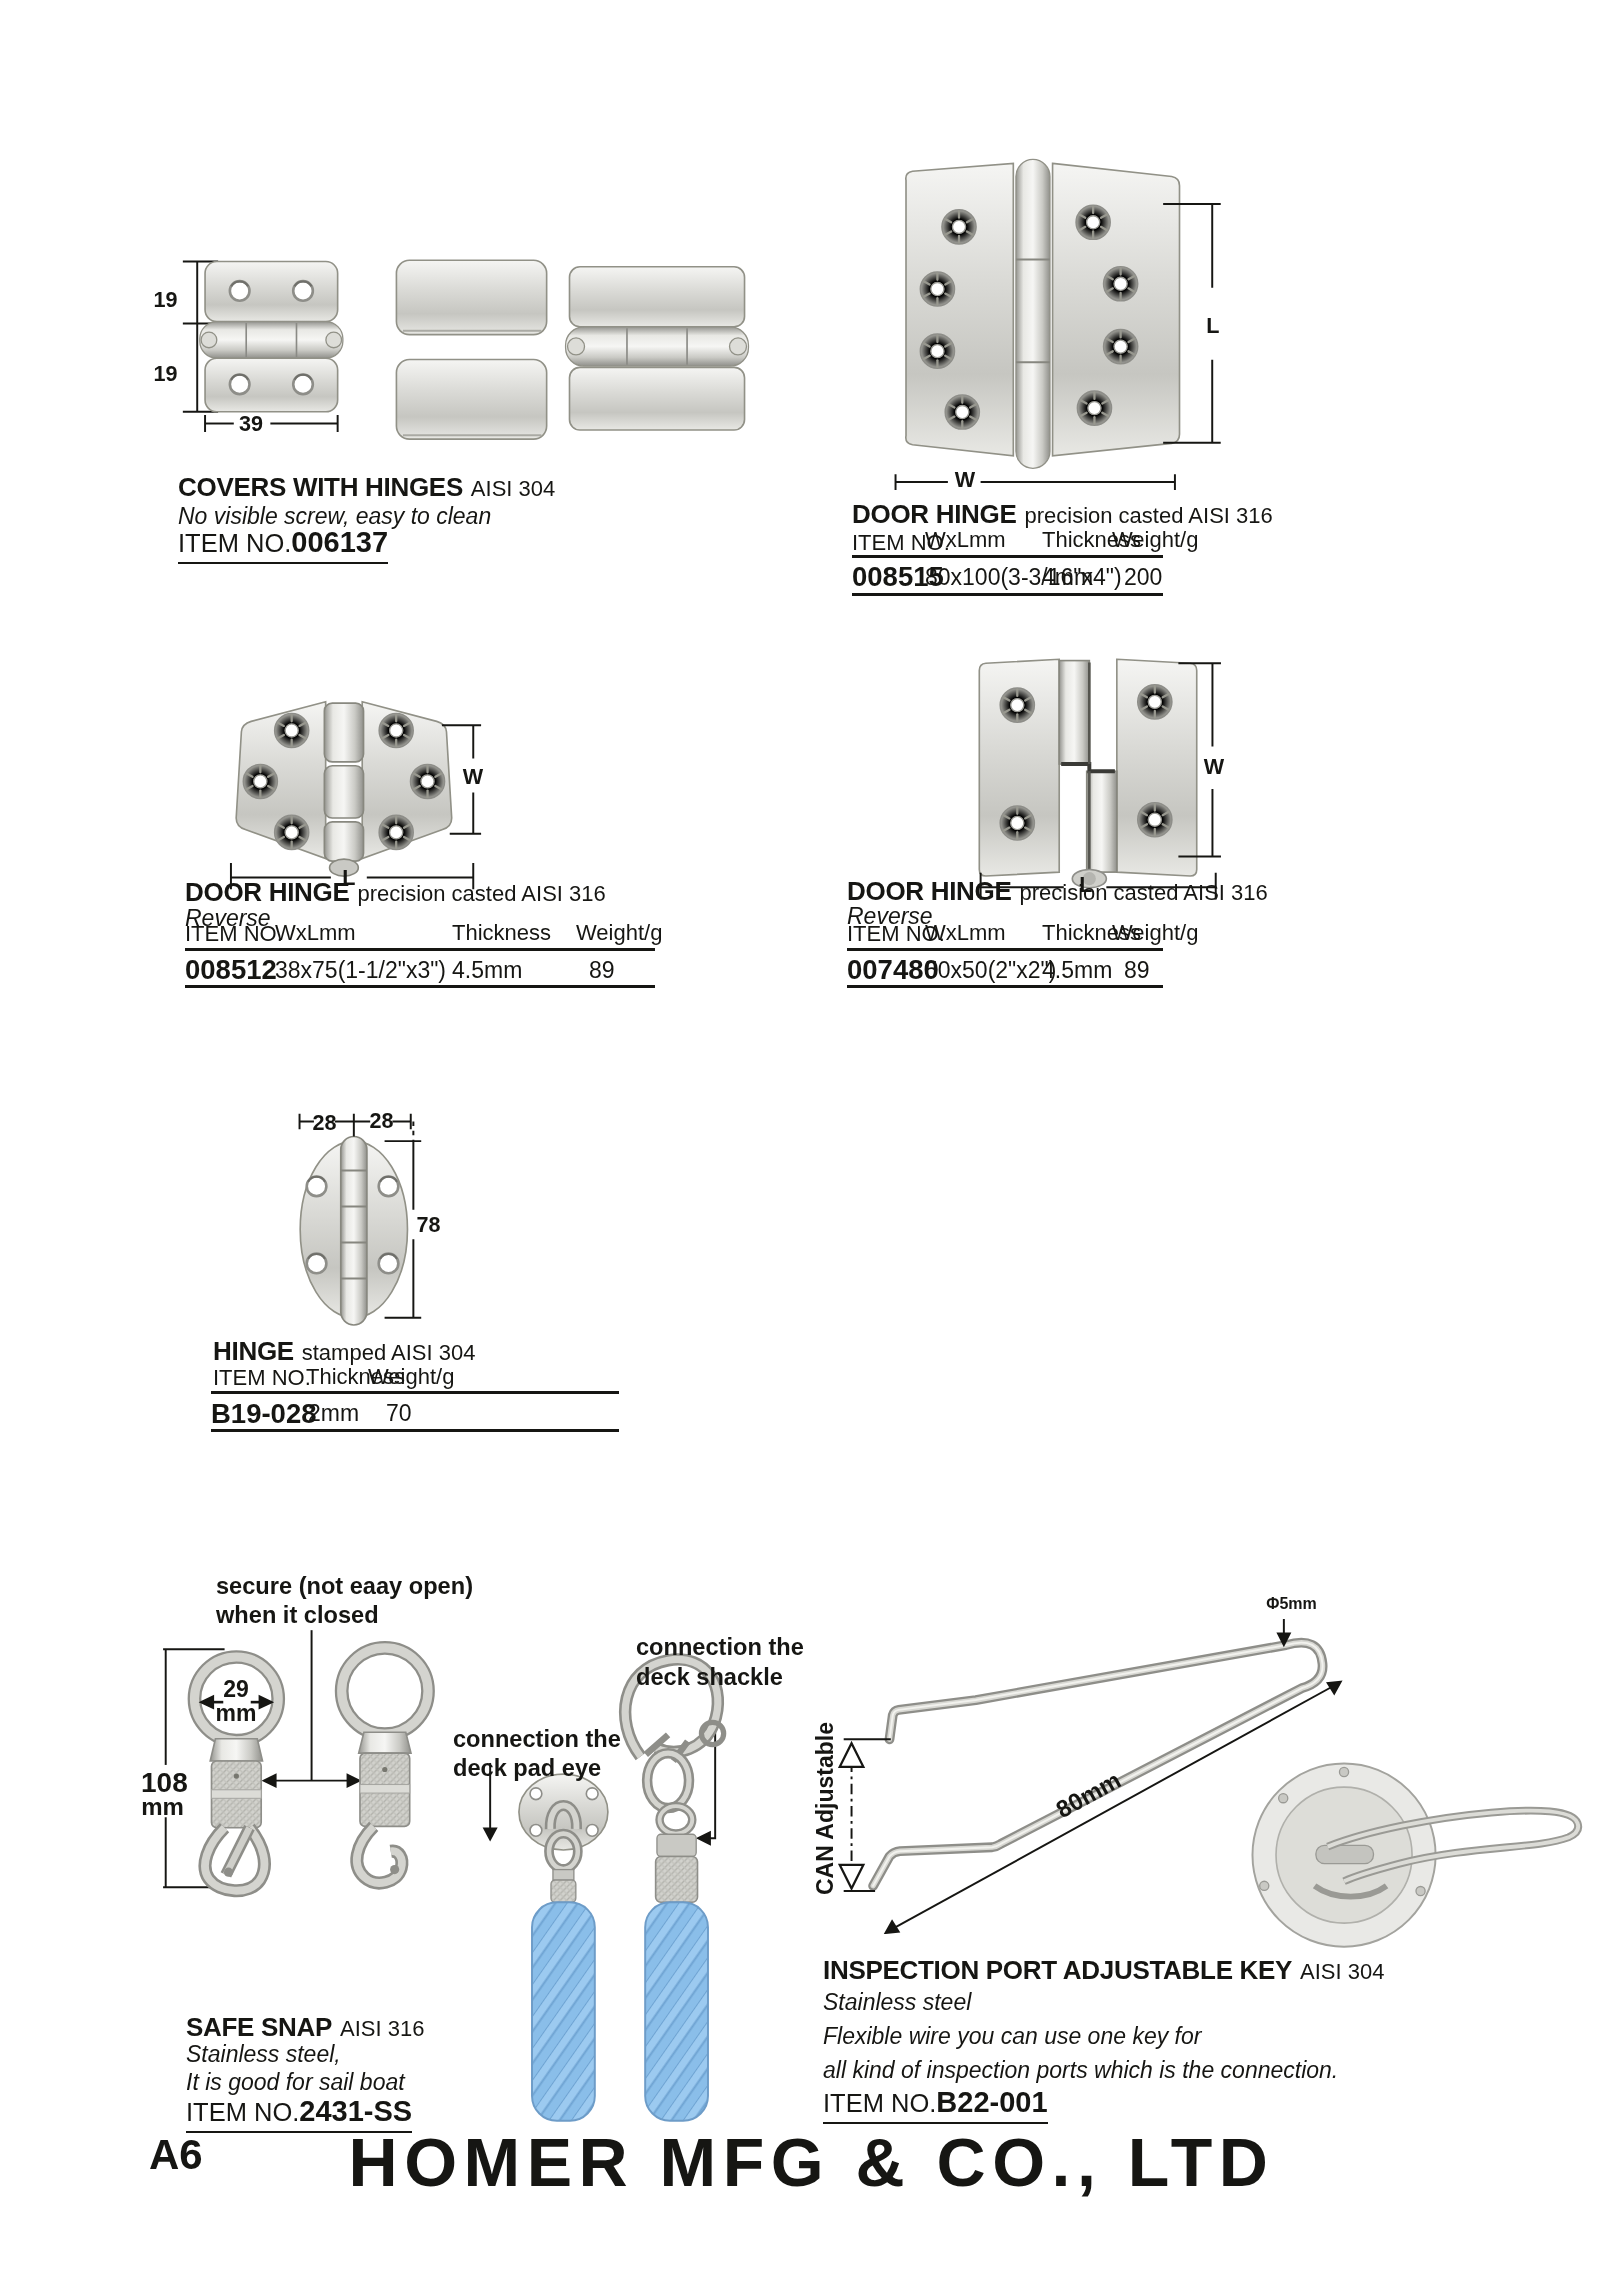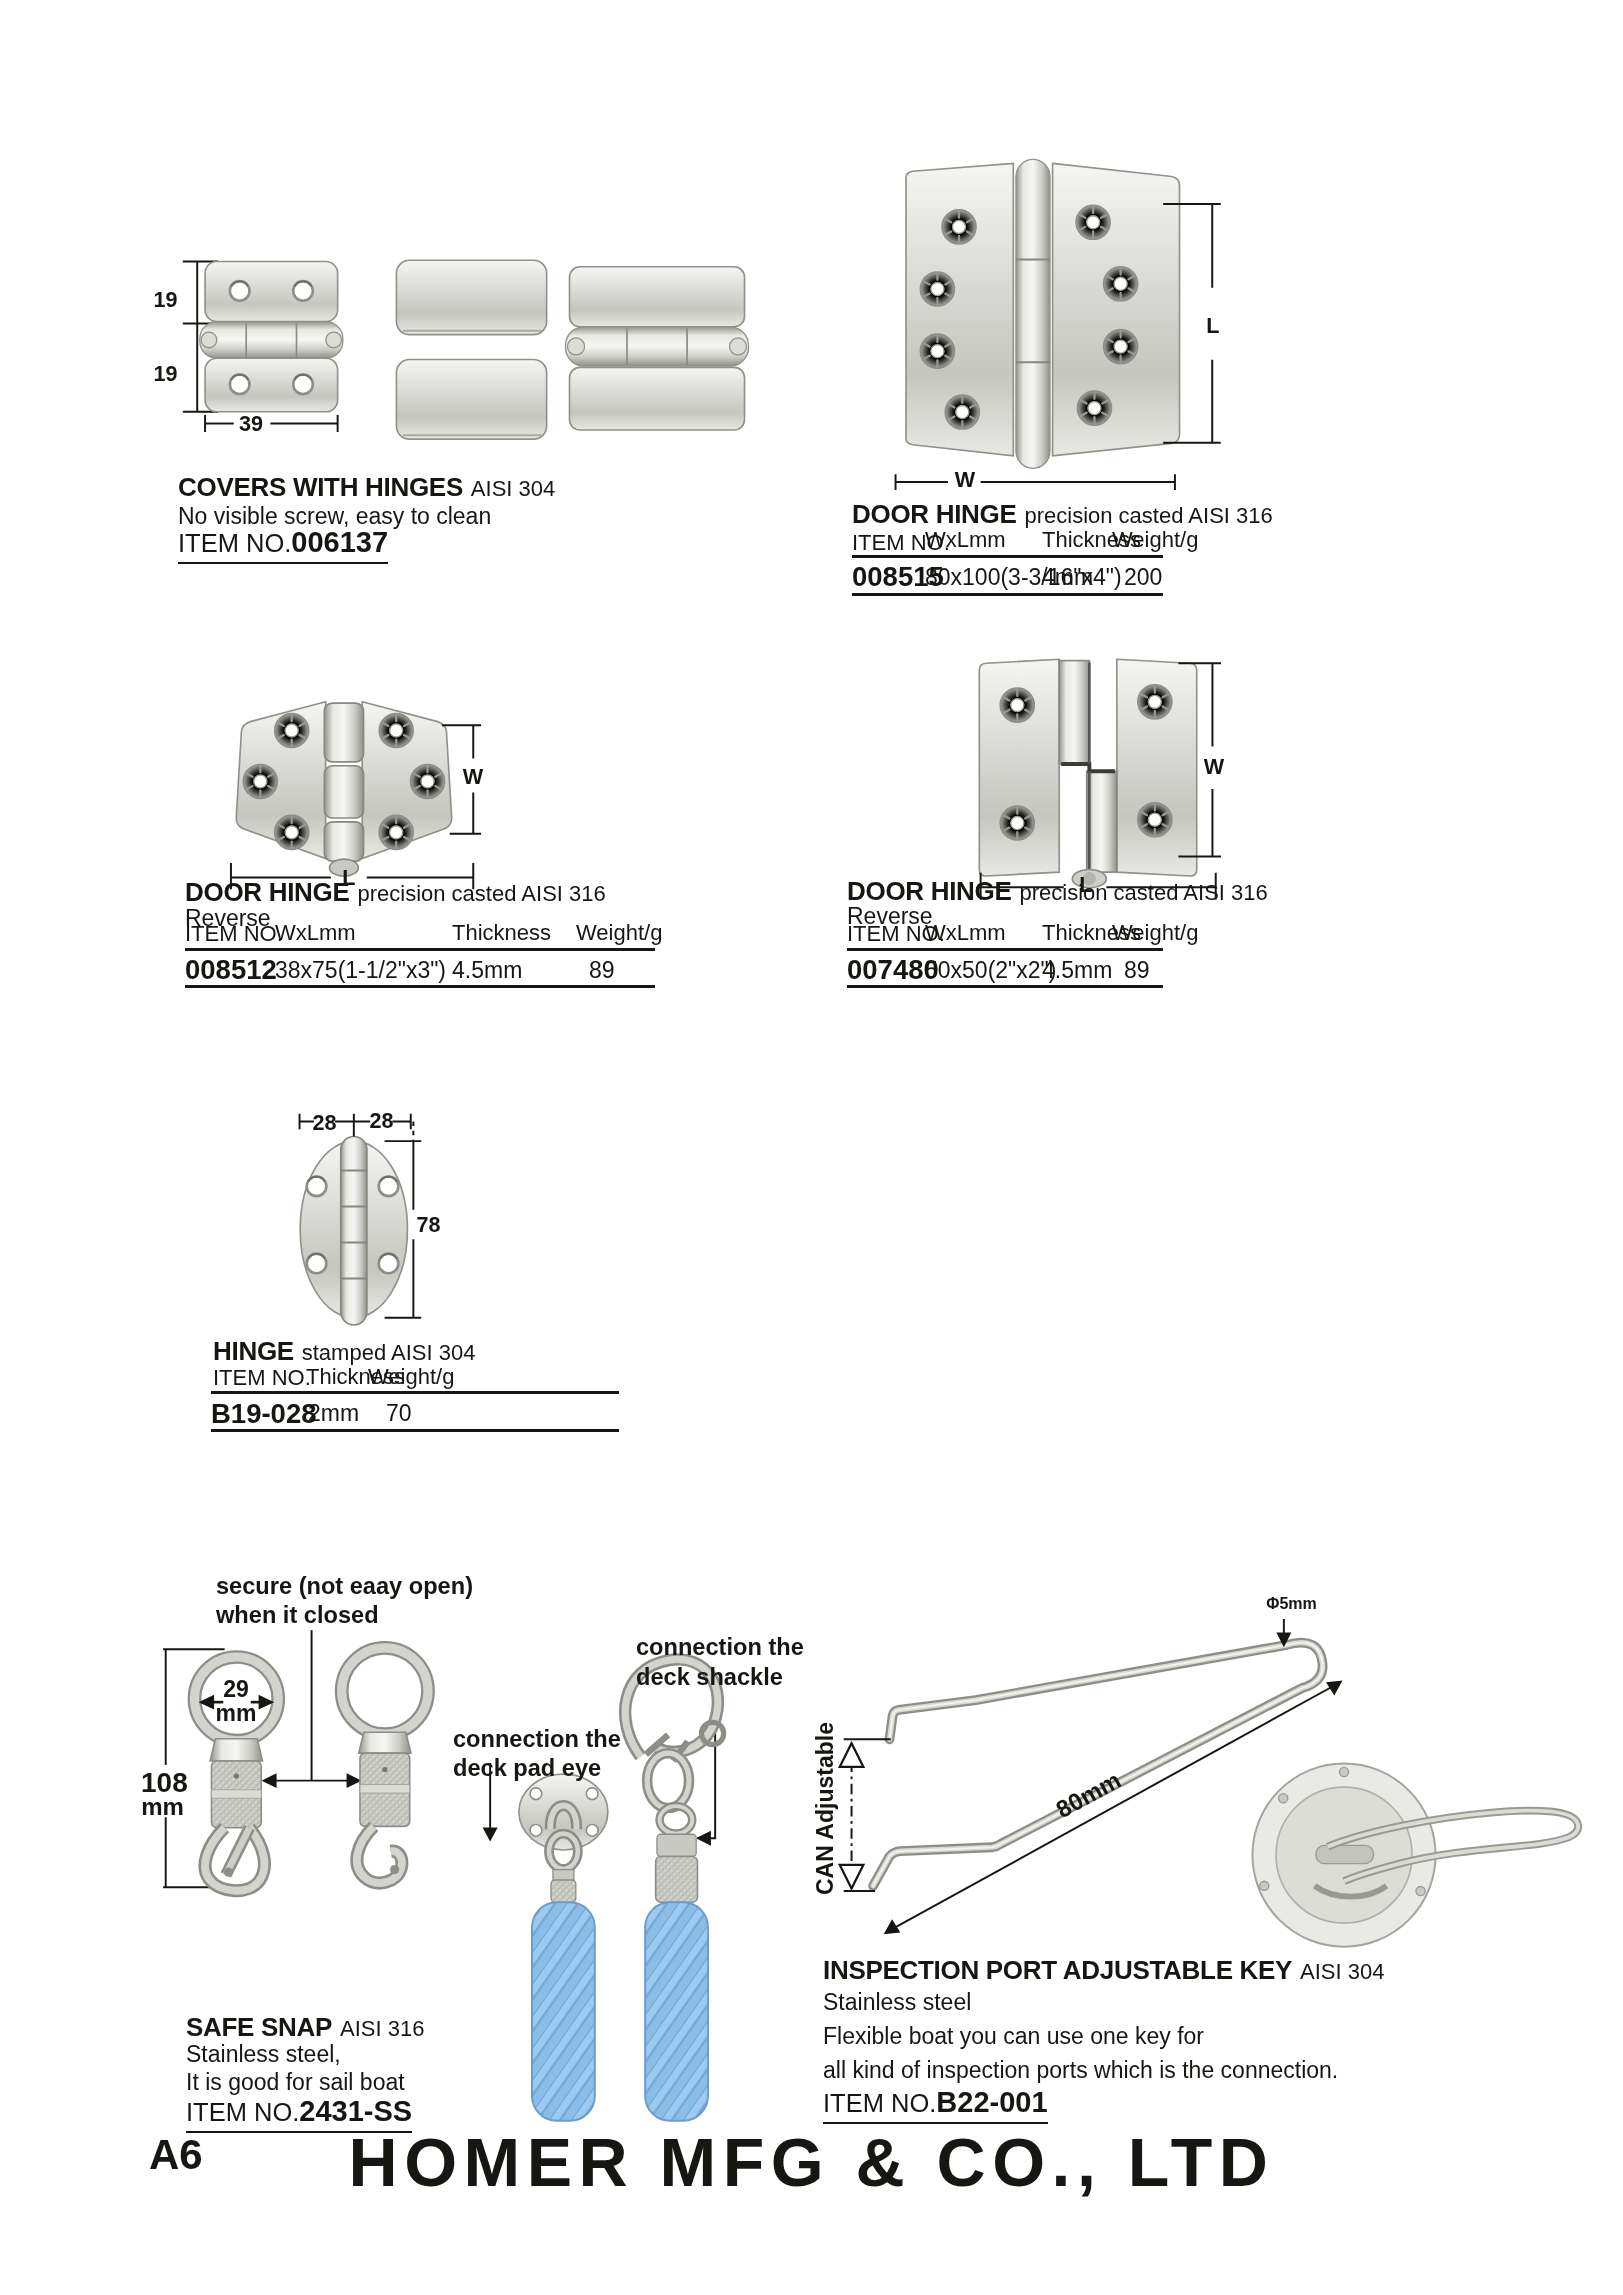--- a/index.html
+++ b/index.html
@@ -1,20 +1,20 @@
 <!DOCTYPE html>
 <html style="font-size:10.5px"><head>
 <meta charset="utf-8">
 <style>
   html,body{margin:0;padding:0;background:#ffffff;}
   body{width:1623px;height:2295px;position:relative;font-family:"Liberation Sans",sans-serif;color:#161613;overflow:hidden;}
   .abs{position:absolute;white-space:nowrap;}
   .t{font-size:26px;font-weight:bold;letter-spacing:-0.3px;}
   .ts{font-size:22px;font-weight:normal;margin-left:7.9px;letter-spacing:0;}
-  .b{font-size:23px;}
+  .b{font-size:23px;font-style:italic;}
   .hdr{font-size:22px;}
   .cell{font-size:23px;}
   .num{font-size:27.5px;font-weight:bold;}
   .item-label{font-size:25.5px;}
   .item-num{font-size:29px;font-weight:bold;}
   .u{display:inline-block;border-bottom:2.6px solid #161613;padding-bottom:3.3px;}
   .rule{position:absolute;height:2.6px;background:#161613;}
   .dim{font-size:21.6px;font-weight:bold;text-align:center;}
   .note{font-size:23.6px;font-weight:bold;line-height:29px;}
   .rot{transform-origin:center center;}
@@ -422,21 +422,21 @@
     <polygon points="62,456 44,420 80,420" fill="#ffffff" stroke-width="3.5"></polygon>
   </g>
 </svg>
 <div class="abs dim" style="left:1249px;top:1595px;width:85px;font-size:16px">Φ5mm</div>
 <div class="abs dim rot" style="left:747px;top:1803px;width:157px;font-size:23px;transform:rotate(-90deg)">CAN Adjustable</div>
 <div class="abs dim rot" style="left:1048px;top:1781px;width:81px;font-size:24px;transform:rotate(-29deg)">80mm</div>
 <div class="abs" style="left:823px;top:1955px">
   <span class="t">INSPECTION PORT ADJUSTABLE KEY</span><span class="ts">AISI 304</span>
 </div>
 <div class="abs b" style="left:823px;top:1989px">Stainless steel</div>
-<div class="abs b" style="left:823px;top:2023px">Flexible boat you can use one key for</div>
+<div class="abs b" style="left:823px;top:2023px">Flexible wire you can use one key for</div>
 <div class="abs b" style="left:823px;top:2057px">all kind of inspection ports which is the connection.</div>
 <div class="abs" style="left:823px;top:2086px">
   <span class="u"><span class="item-label">ITEM NO.</span><span class="item-num">B22-001</span></span>
 </div>
 
 <div class="abs" style="left:149px;top:2131px;font-size:42px;font-weight:bold">A6</div>
 <div class="abs" style="left:0;right:0;top:2123px;text-align:center;font-size:68px;font-weight:bold;letter-spacing:6.5px;white-space:nowrap">HOMER MFG &amp; CO., LTD</div>
 
 
 </body></html>

